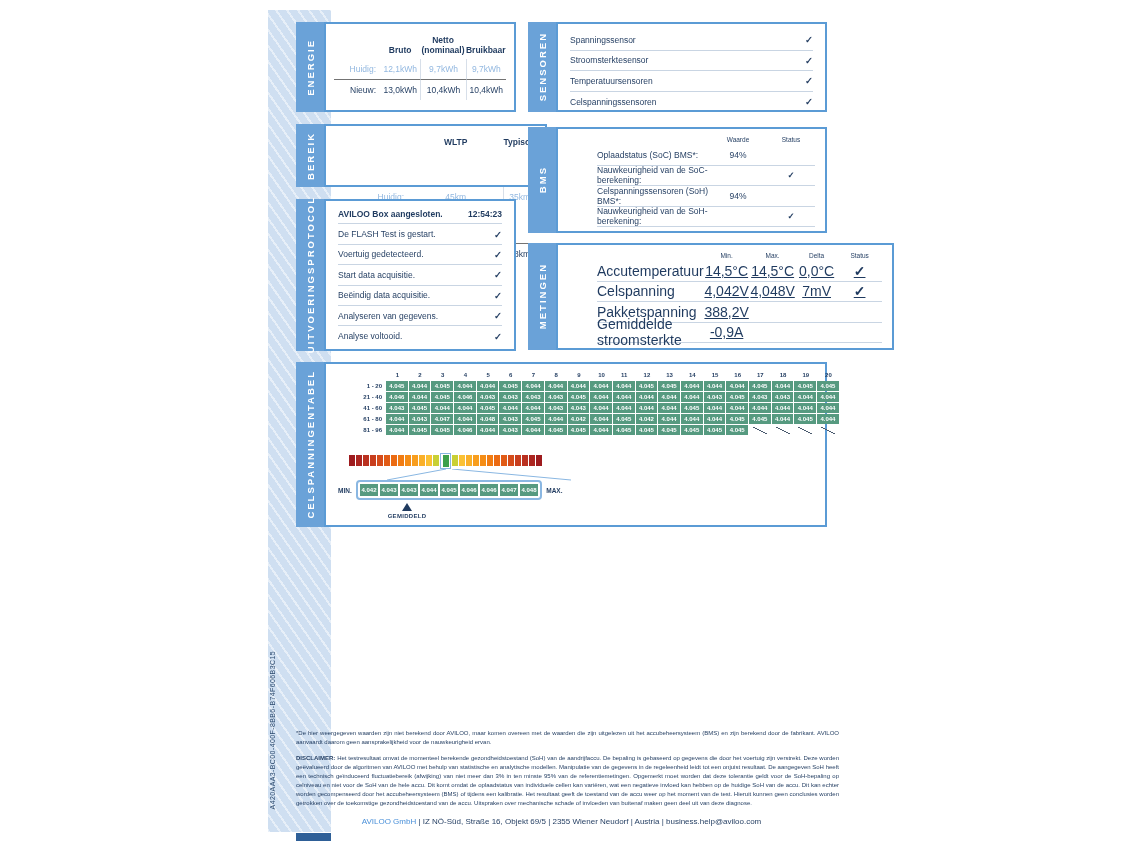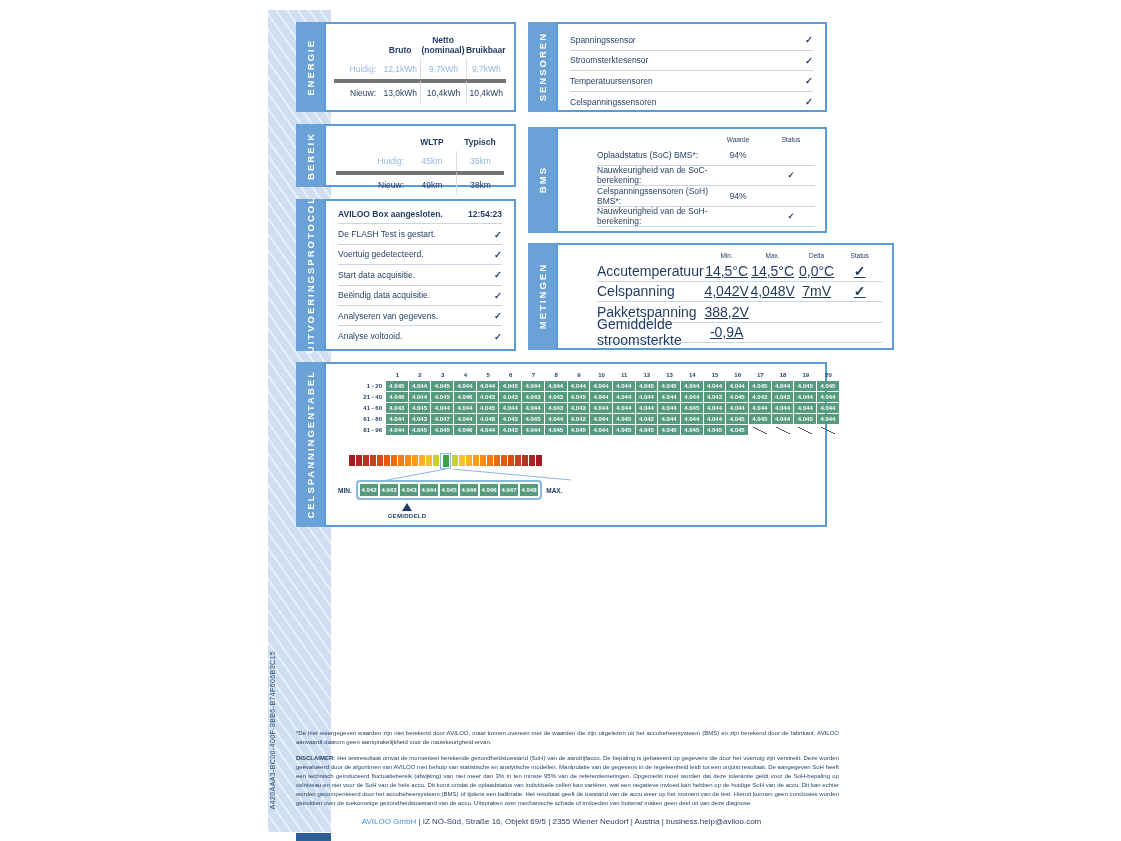--- a/index.html
+++ b/index.html
@@ -23,28 +23,28 @@
   #sec-protocol{left:296px;top:199px;width:220px;height:152px;}
   #sec-sensoren{left:528px;top:22px;width:299px;height:90px;}
   #sec-bms{left:528px;top:127px;width:299px;height:106px;}
   #sec-metingen{left:528px;top:243px;width:299px;height:107px;}
   #sec-celtabel{left:296px;top:362px;width:531px;height:165px;}
 
   .check{font-size:9.5px;font-weight:bold;color:#1f3a5f;}
 
   
   .etable{display:grid;grid-template-columns:46px 1fr 1.12fr 1fr;padding:5px 8px 4px;font-size:8.5px;}
-  .btable{display:grid;grid-template-columns:72px 1fr 1fr;padding:6px 10px 4px;font-size:8.5px;}
+  .btable{display:grid;grid-template-columns:72px 1fr 1fr;padding:6px 10px 4px;font-size:8.5px;gap:36px;}
   .ehead{display:flex;flex-direction:column;justify-content:flex-end;align-items:center;
          font-weight:bold;padding-bottom:4px;min-height:26px;text-align:center;}
   .bhead{display:flex;align-items:flex-end;justify-content:center;font-weight:bold;padding-bottom:4px;min-height:15px;}
   .erow-label{display:flex;align-items:center;justify-content:flex-end;padding-right:4px;height:20px;}
   .ecell{display:flex;align-items:center;justify-content:center;height:20px;}
   .vline{border-left:1px solid #d7dfe9;}
-  .hline{border-top:4px solid #737373;}
+  .hline{border-top:1px solid #737373;}
   .muted{color:#93b8e0;}
 
   
   .rows{padding:3px 12px 0;display:flex;flex-direction:column;}
   .prow{display:flex;justify-content:space-between;align-items:center;height:19.4px;
         border-bottom:1px solid #c9d5e3;font-size:8.5px;}
   .prow:last-child{border-bottom:none;}
   .prow.srow{height:19.6px;}
   .prow .bold{font-weight:bold;text-align:center;}
 

